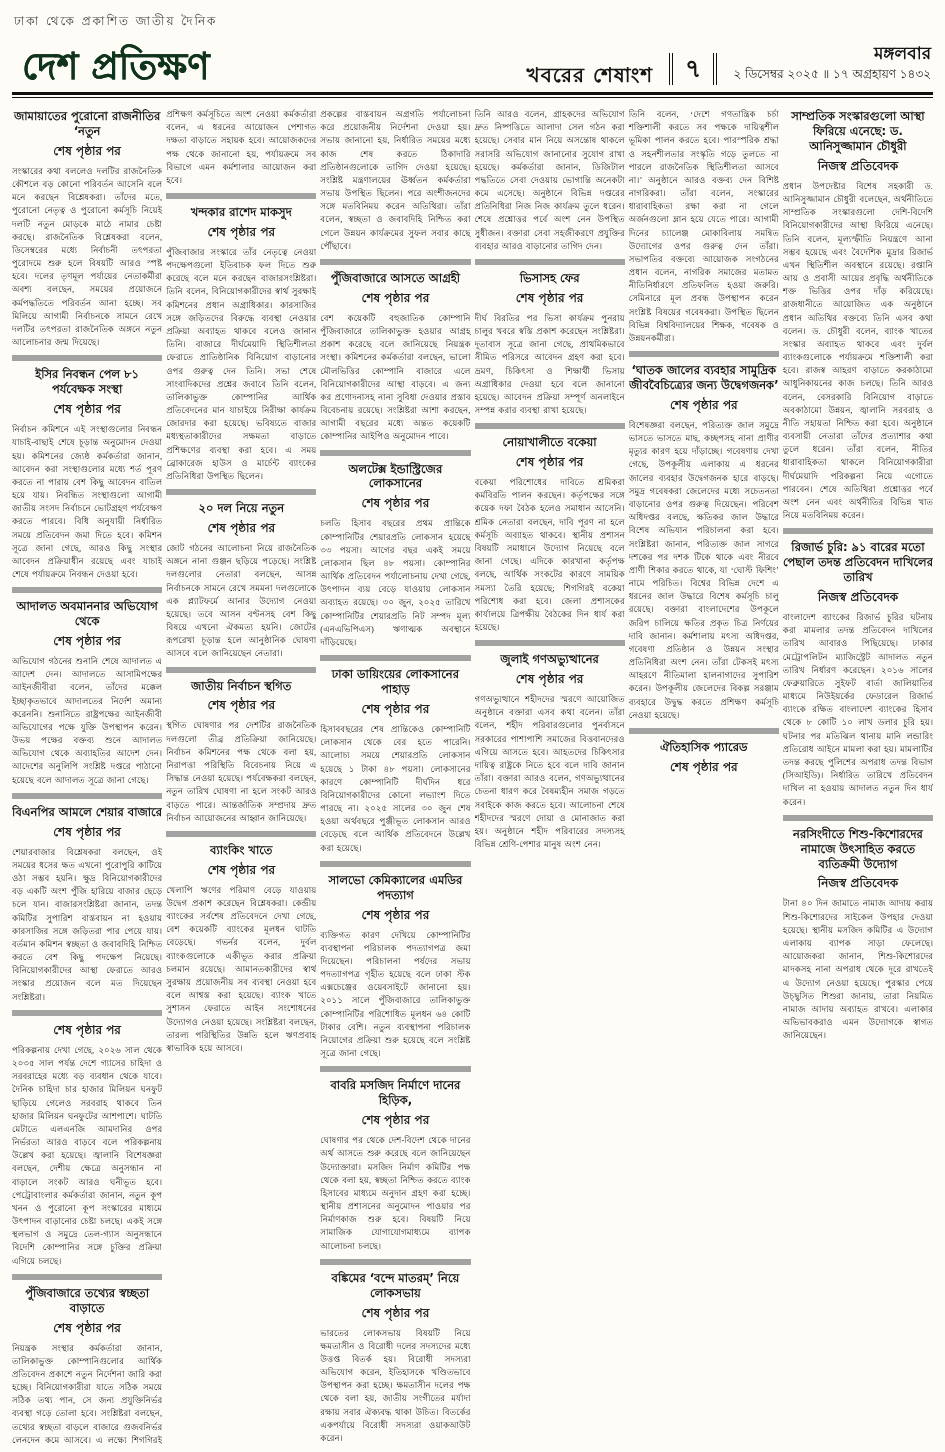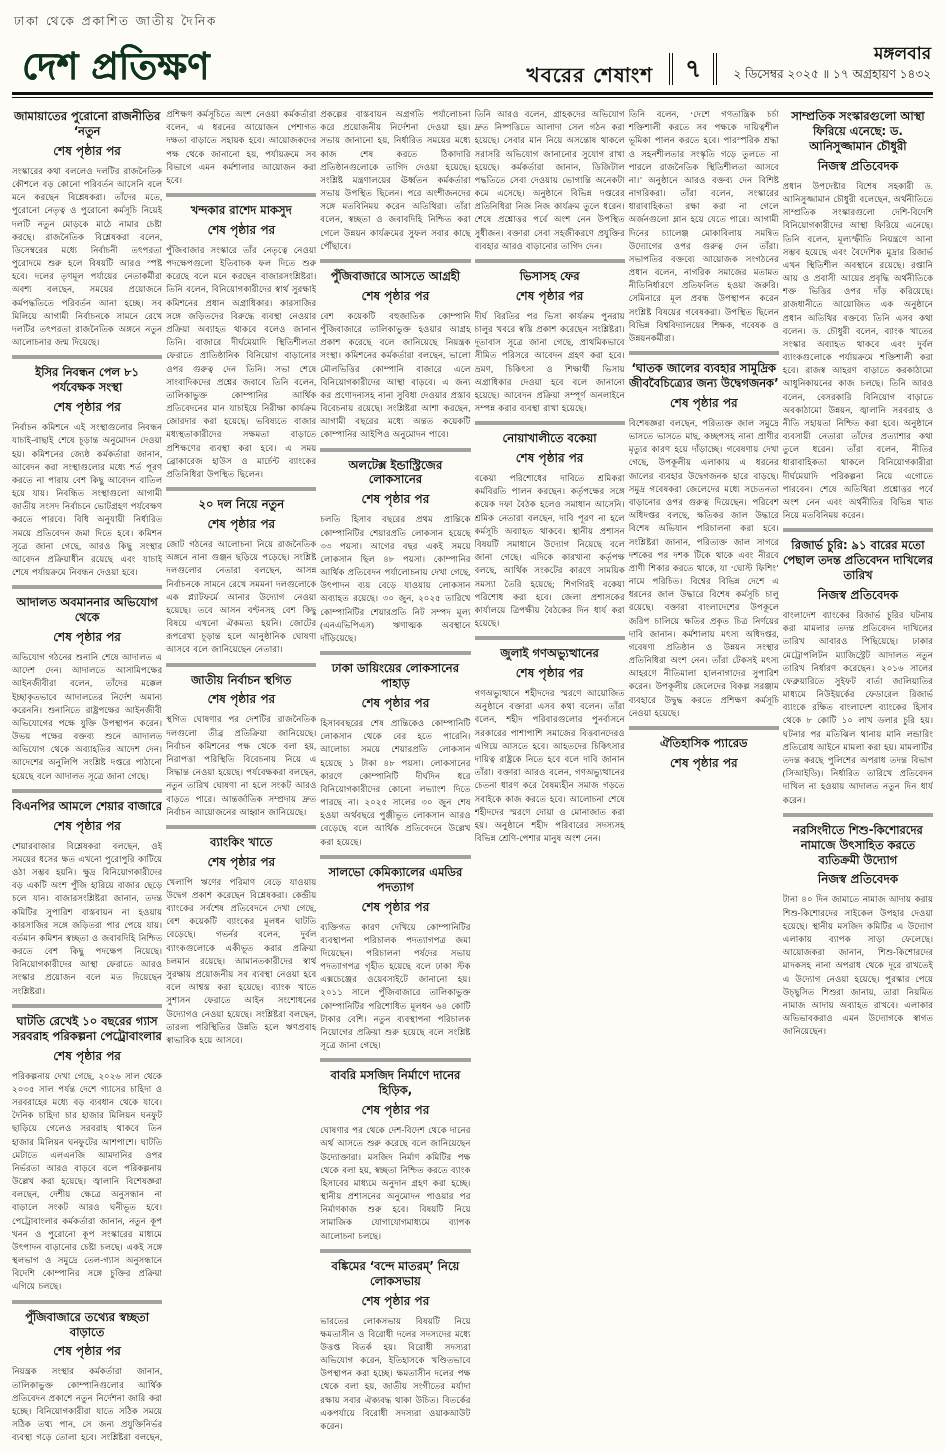--- a/index.html
+++ b/index.html
@@ -22,21 +22,21 @@
                   border-left:4px double #111; border-right:4px double #111; }
   .day-block { display:flex; flex-direction:column; align-items:flex-end; }
   .day-label { font-size:17px; font-weight:bold; line-height:1.1; white-space:nowrap; }
   .date-label { font-size:12px; color:#222; white-space:nowrap; margin-top:2px; }
   .header-rule { height:3px; background:#111; }
   .header-rule-thin { height:1px; background:#111; margin-top:2px; margin-bottom:6px; }
   
   .content { flex:1; display:flex; gap:4px; overflow:hidden; }
   .col { flex:1 1 0; overflow:hidden; min-width:0; }
   .article { padding-top:4px; }
-  .article + .article { border-top:4px solid #a3a3a3; margin-top:6px; padding-top:5px; }
+  .article + .article { border-top:6px solid #a3a3a3; margin-top:6px; padding-top:5px; }
   .headline { font-weight:bold; font-size:11.5px; line-height:1.3; text-align:center; margin:1px 0 3px; }
   .dateline { font-size:12px; font-weight:bold; text-align:center; color:#222; margin-bottom:3px; }
   .body { font-size:8.5px; line-height:1.55; text-align:justify; color:#1d1d1d;
           word-spacing:1px; letter-spacing:0.1px;font-family:Liberation Serif, serif; }
 </style>
 </head>
 <body>
 
 <div class="page">
 
@@ -72,21 +72,20 @@
           <div class="headline">আদালত অবমাননার অভিযোগ থেকে</div>
           <div class="dateline">শেষ পৃষ্ঠার পর</div>
           <div class="body">অভিযোগ গঠনের শুনানি শেষে আদালত এ আদেশ দেন। আদালতে আসামিপক্ষের আইনজীবীরা বলেন, তাঁদের মক্কেল ইচ্ছাকৃতভাবে আদালতের নির্দেশ অমান্য করেননি। শুনানিতে রাষ্ট্রপক্ষের আইনজীবী অভিযোগের পক্ষে যুক্তি উপস্থাপন করেন। উভয় পক্ষের বক্তব্য শুনে আদালত অভিযোগ থেকে অব্যাহতির আদেশ দেন। আদেশের অনুলিপি সংশ্লিষ্ট দপ্তরে পাঠানো হয়েছে বলে আদালত সূত্রে জানা গেছে।</div>
         </div>
         <div class="article">
           <div class="headline">বিএনপির আমলে শেয়ার বাজারে</div>
           <div class="dateline">শেষ পৃষ্ঠার পর</div>
           <div class="body">শেয়ারবাজার বিশ্লেষকরা বলছেন, ওই সময়ের ধসের ক্ষত এখনো পুরোপুরি কাটিয়ে ওঠা সম্ভব হয়নি। ক্ষুদ্র বিনিয়োগকারীদের বড় একটি অংশ পুঁজি হারিয়ে বাজার ছেড়ে চলে যান। বাজারসংশ্লিষ্টরা জানান, তদন্ত কমিটির সুপারিশ বাস্তবায়ন না হওয়ায় কারসাজির সঙ্গে জড়িতরা পার পেয়ে যায়। বর্তমান কমিশন স্বচ্ছতা ও জবাবদিহি নিশ্চিত করতে বেশ কিছু পদক্ষেপ নিয়েছে। বিনিয়োগকারীদের আস্থা ফেরাতে আরও সংস্কার প্রয়োজন বলে মত দিয়েছেন সংশ্লিষ্টরা।</div>
         </div>
         <div class="article">
-          <div class="headline">ঘাটতি রেখেই ১০ বছরের গ্যাস সরবরাহ পরিকল্পনা পেট্রোবাংলার</div>
           <div class="dateline">শেষ পৃষ্ঠার পর</div>
           <div class="body">পরিকল্পনায় দেখা গেছে, ২০২৬ সাল থেকে ২০৩৫ সাল পর্যন্ত দেশে গ্যাসের চাহিদা ও সরবরাহের মধ্যে বড় ব্যবধান থেকে যাবে। দৈনিক চাহিদা চার হাজার মিলিয়ন ঘনফুট ছাড়িয়ে গেলেও সরবরাহ থাকবে তিন হাজার মিলিয়ন ঘনফুটের আশপাশে। ঘাটতি মেটাতে এলএনজি আমদানির ওপর নির্ভরতা আরও বাড়বে বলে পরিকল্পনায় উল্লেখ করা হয়েছে। জ্বালানি বিশেষজ্ঞরা বলছেন, দেশীয় ক্ষেত্রে অনুসন্ধান না বাড়ালে সংকট আরও ঘনীভূত হবে। পেট্রোবাংলার কর্মকর্তারা জানান, নতুন কূপ খনন ও পুরোনো কূপ সংস্কারের মাধ্যমে উৎপাদন বাড়ানোর চেষ্টা চলছে। একই সঙ্গে স্থলভাগ ও সমুদ্রে তেল-গ্যাস অনুসন্ধানে বিদেশি কোম্পানির সঙ্গে চুক্তির প্রক্রিয়া এগিয়ে চলছে।</div>
         </div>
         <div class="article">
           <div class="headline">পুঁজিবাজারে তথ্যের স্বচ্ছতা বাড়াতে</div>
           <div class="dateline">শেষ পৃষ্ঠার পর</div>
           <div class="body">নিয়ন্ত্রক সংস্থার কর্মকর্তারা জানান, তালিকাভুক্ত কোম্পানিগুলোর আর্থিক প্রতিবেদন প্রকাশে নতুন নির্দেশনা জারি করা হচ্ছে। বিনিয়োগকারীরা যাতে সঠিক সময়ে সঠিক তথ্য পান, সে জন্য প্রযুক্তিনির্ভর ব্যবস্থা গড়ে তোলা হবে। সংশ্লিষ্টরা বলছেন, তথ্যের স্বচ্ছতা বাড়লে বাজারে গুজবনির্ভর লেনদেন কমে আসবে। এ লক্ষ্যে শিগগিরই অংশীজনদের নিয়ে কর্মশালার আয়োজন করা হবে।</div>
         </div>
       </div>
       <div class="col">

